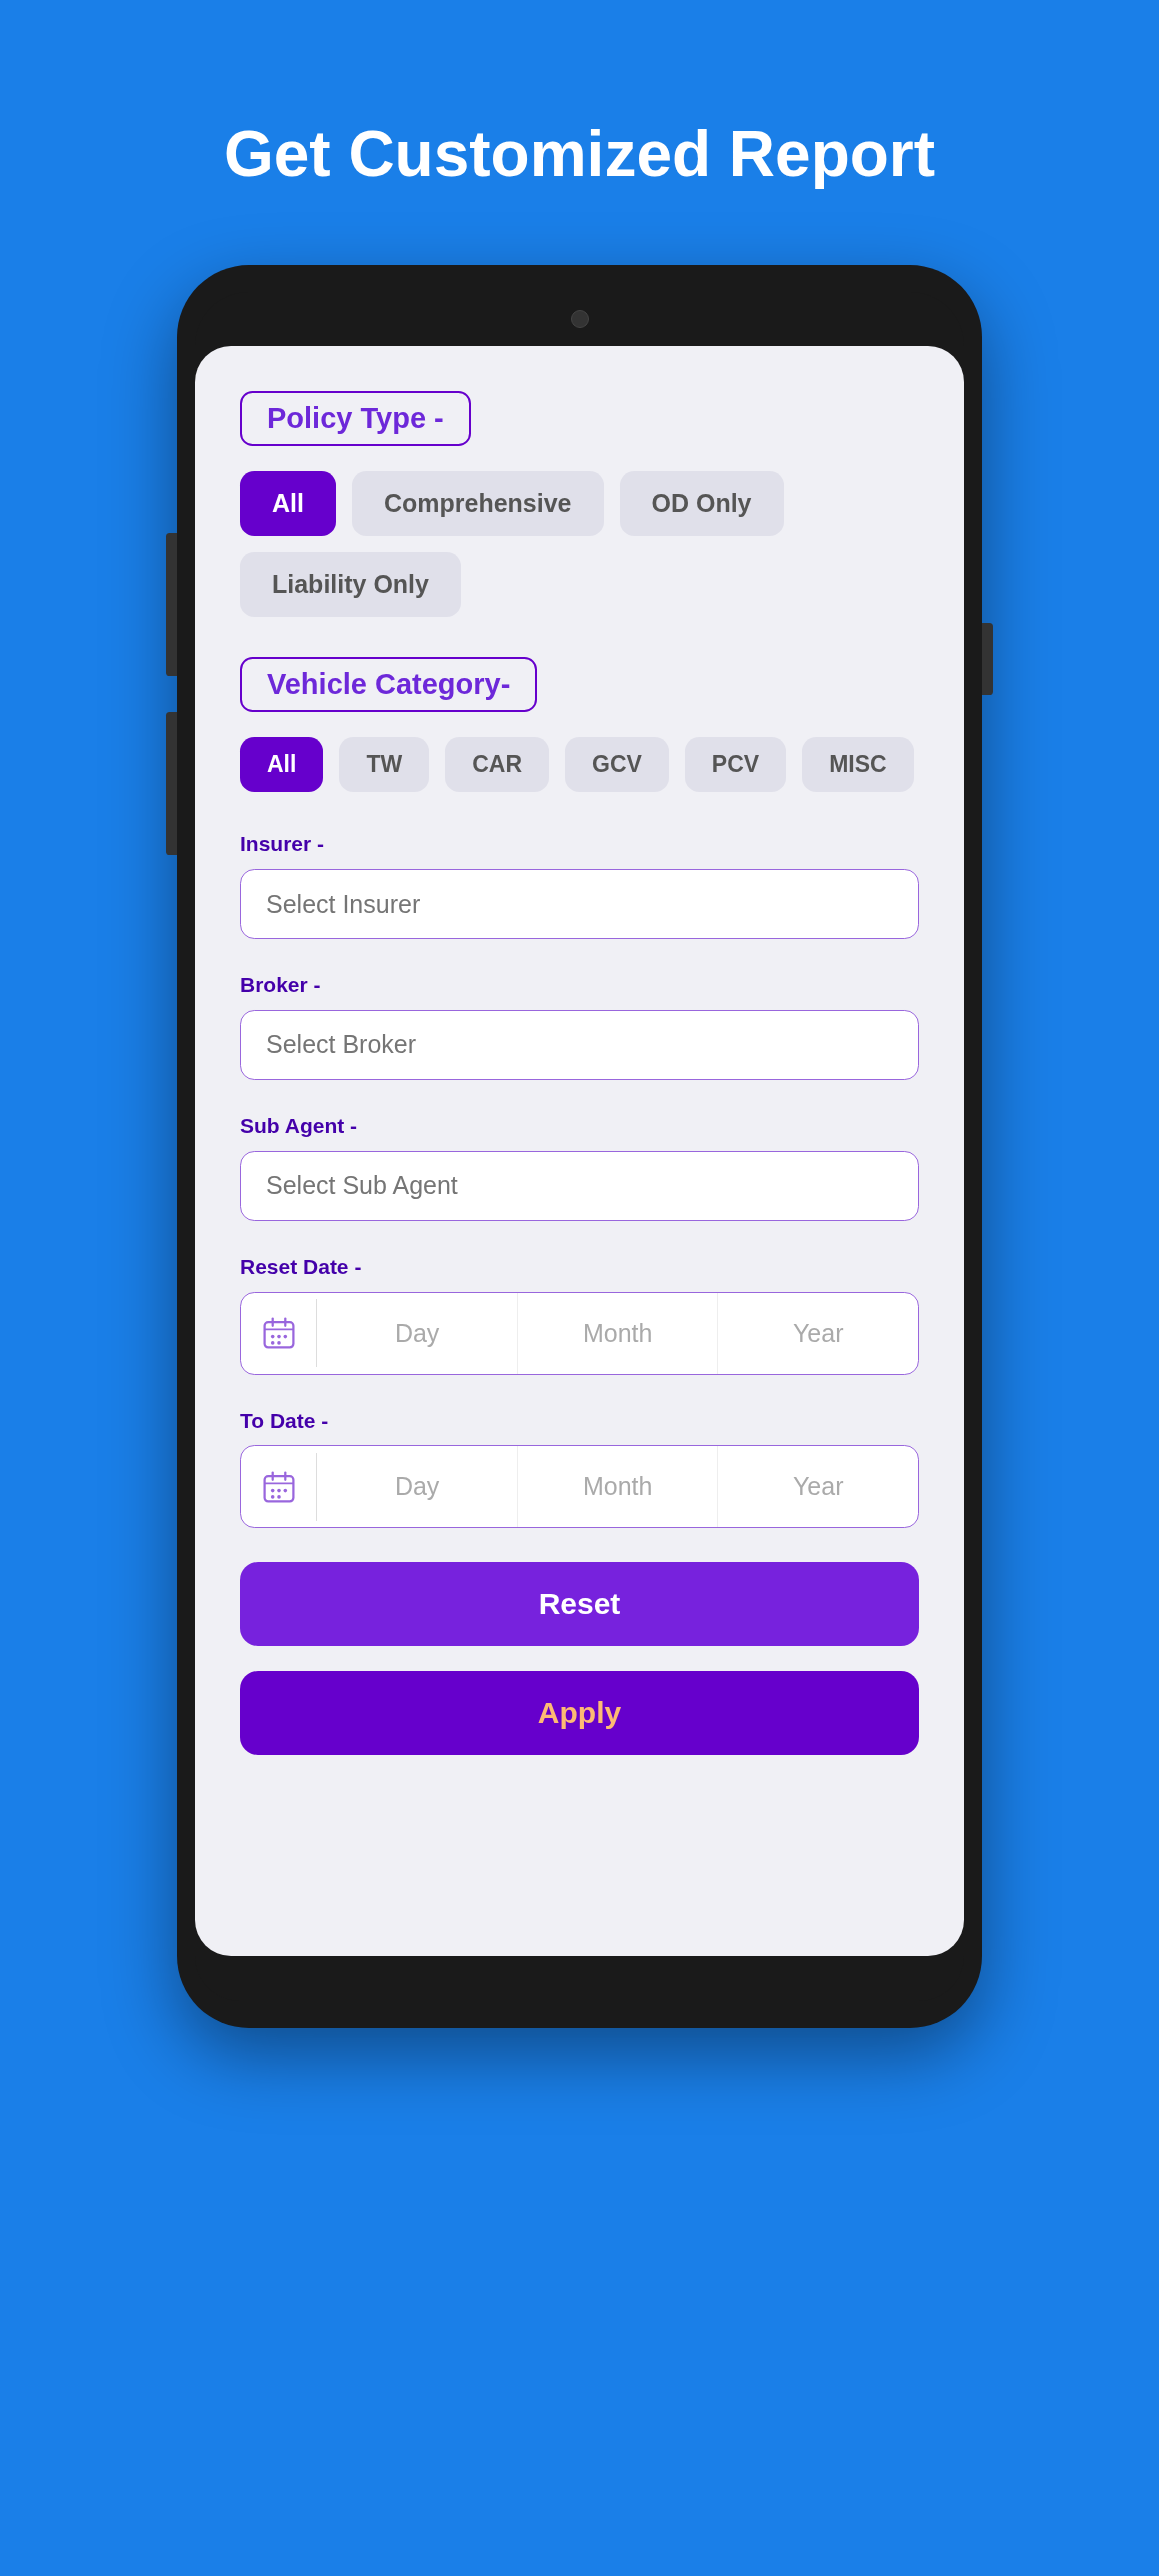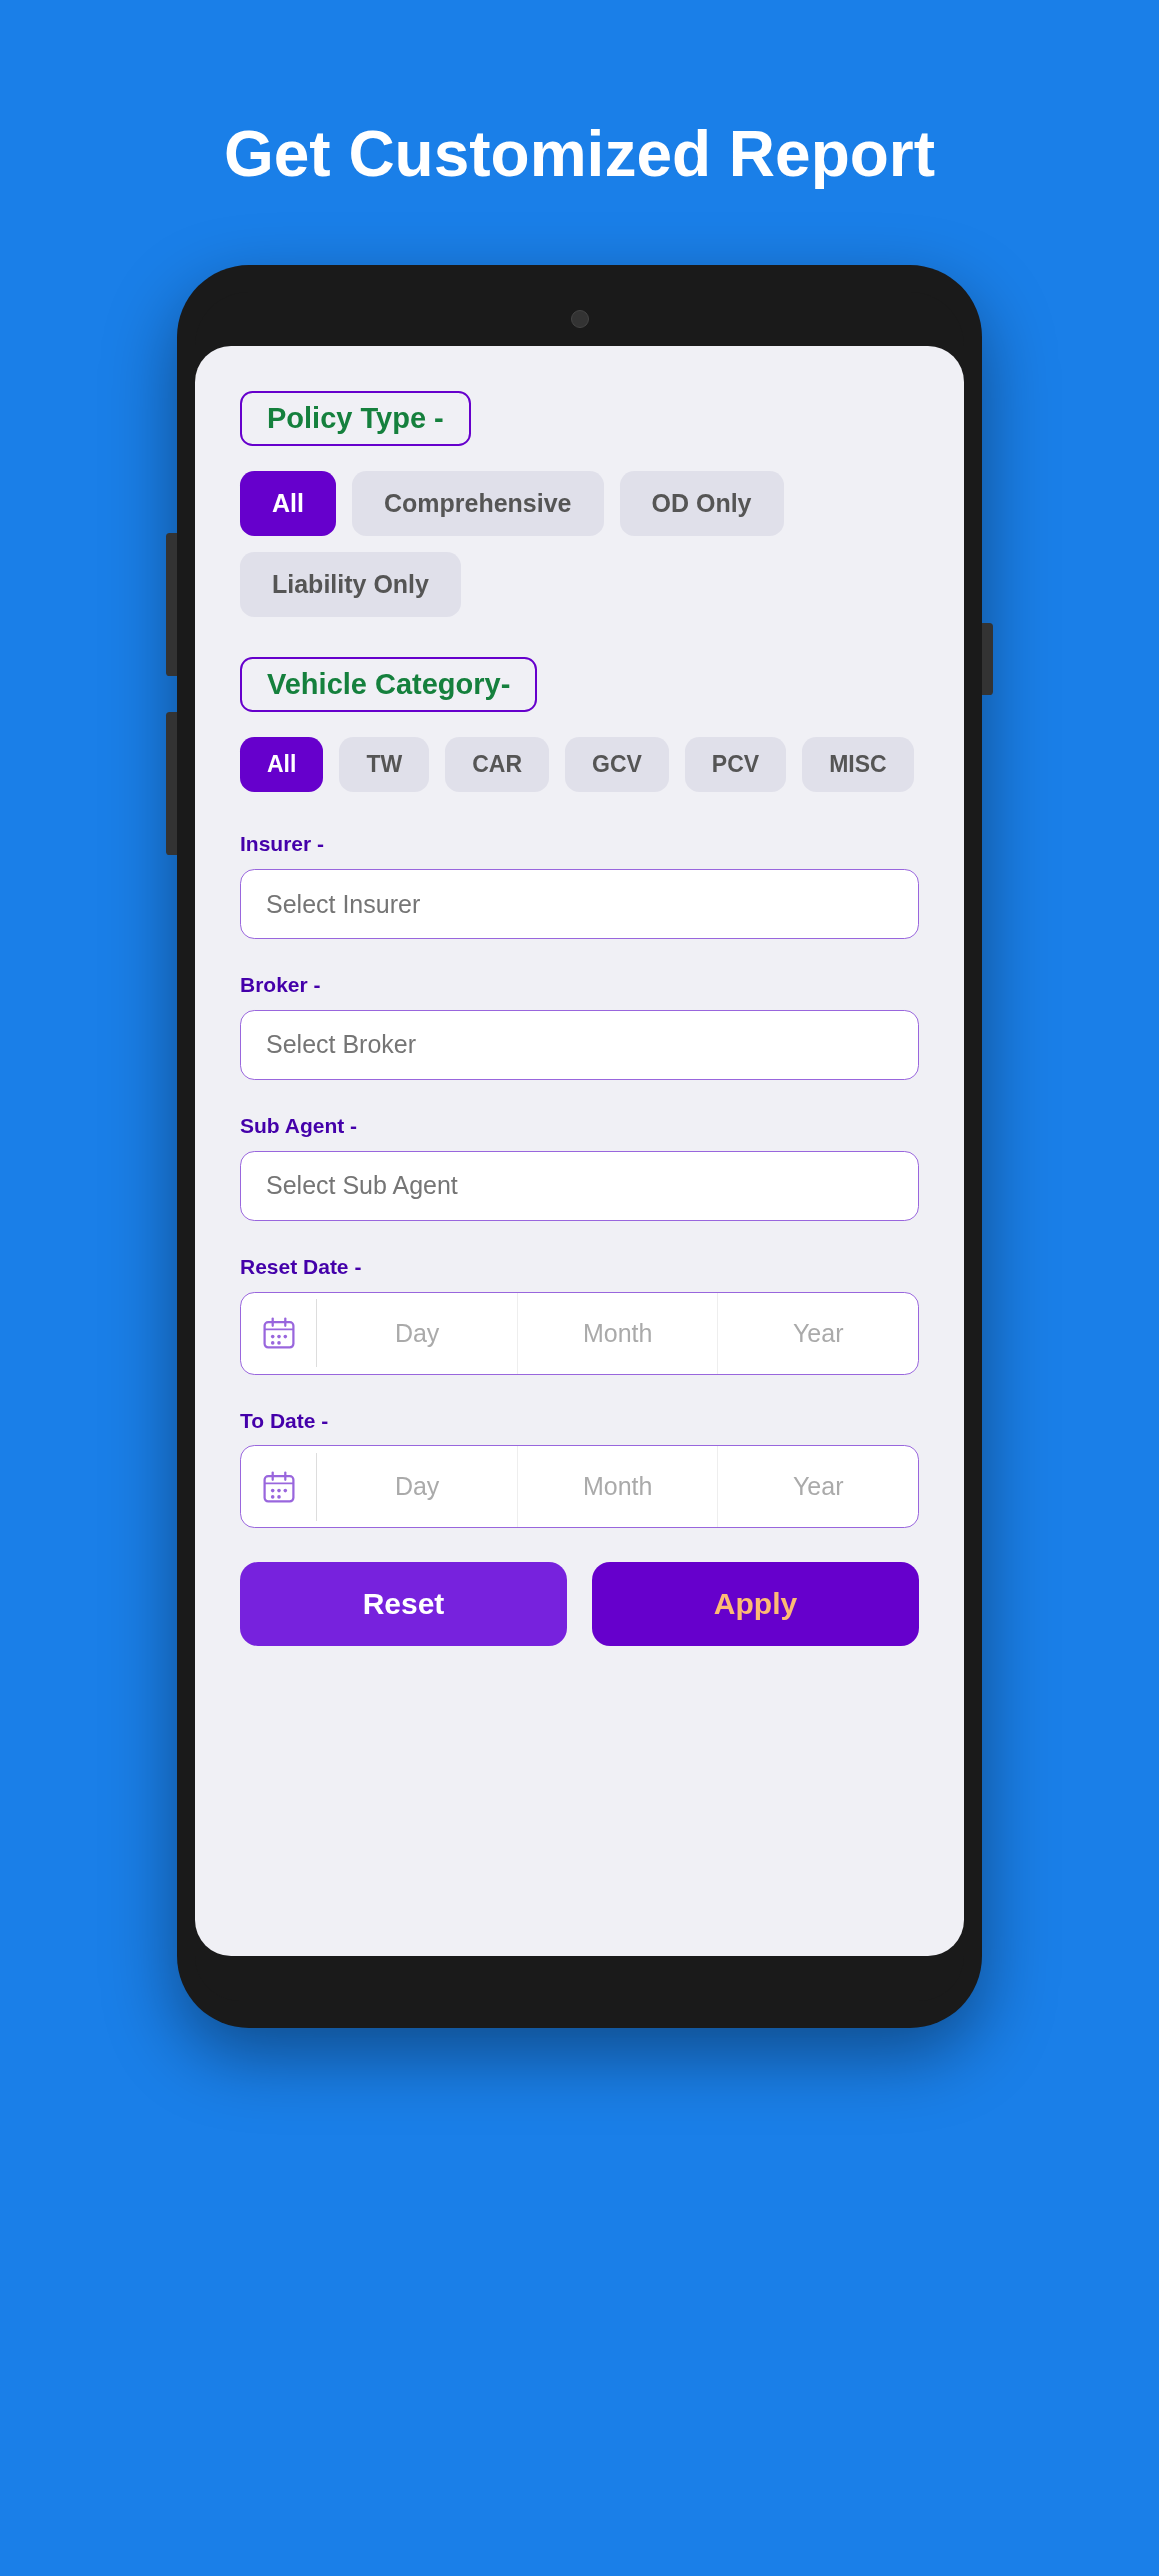--- a/index.html
+++ b/index.html
@@ -91,21 +91,21 @@
     }
 
     
     .section-label {
       display: inline-block;
       border: 2.2px solid #6600cc;
       border-radius: 12.5px;
       padding: 9px 25px;
       font-size: 29px;
       font-weight: 600;
-      color: #15803d;
+      color: #6d28d9;
       margin-bottom: 25px;
     }
 
     .toggle-group {
       display: flex;
       gap: 16px;
       margin-bottom: 40px;
       flex-wrap: wrap;
     }
 
@@ -182,20 +182,21 @@
     }
 
     .date-segment:last-child {
       border-right: none;
     }
 
     .btn-row {
       display: flex;
       gap: 25px;
       margin-top: 16px;
+      flex-direction: column;
     }
 
     .btn-reset {
       flex: 1;
       background: #7722dd;
       color: white;
       border: none;
       border-radius: 18px;
       padding: 25px;
       font-size: 30px;

